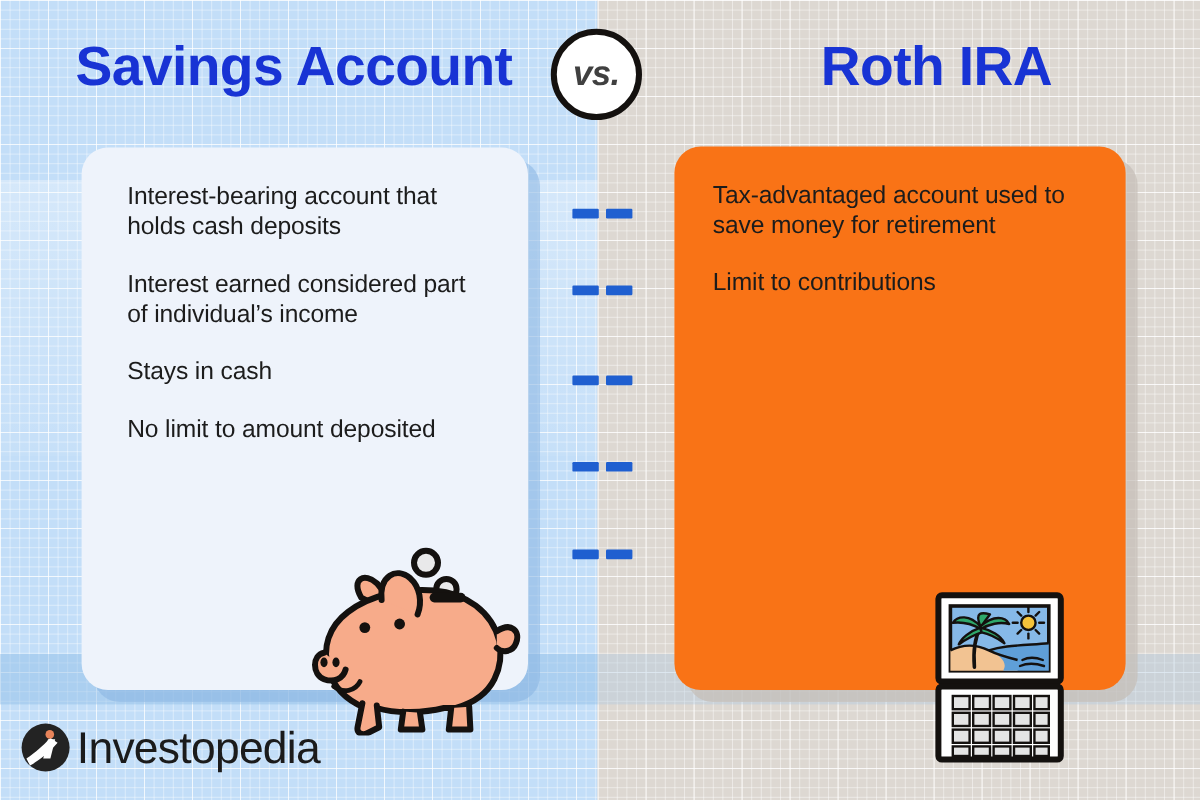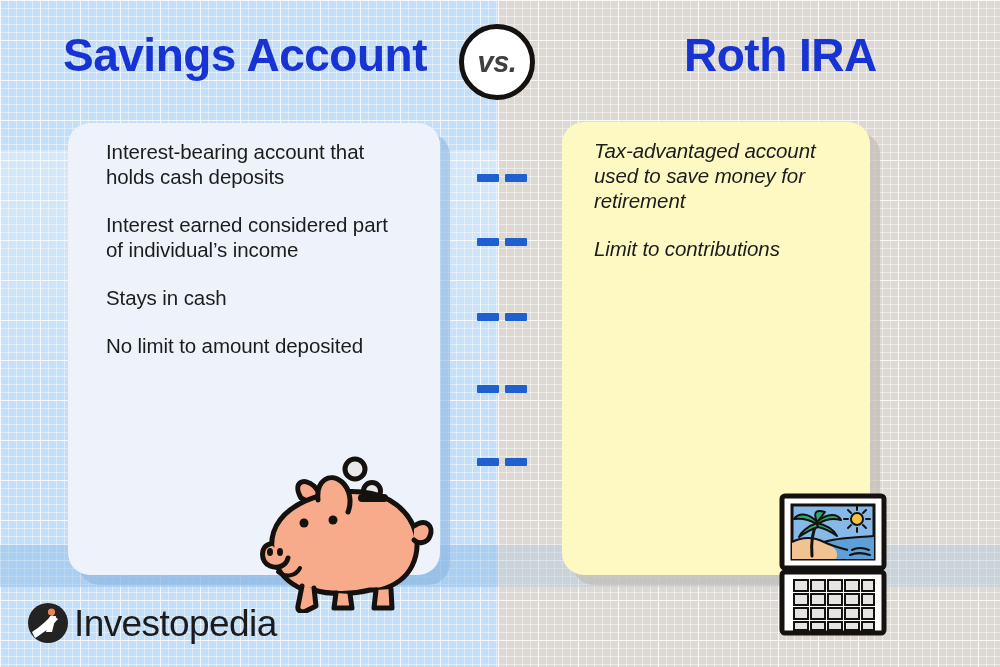--- a/index.html
+++ b/index.html
@@ -113,32 +113,31 @@
     left: 68px;
     top: 123px;
     width: 372px;
     height: 452px;
     background: #eef3fb;
     box-shadow: 10px 10px 0 0 rgba(136,180,226,0.55);
   }
   .card-right {
     left: 562px;
     top: 122px;
-    width: 308px;
+    width: 376px;
     height: 453px;
-    background: #fef9c3;
+    background: #f97316;
     box-shadow: 10px 10px 0 0 rgba(196,190,183,0.70);
-    font-style: italic;
   }
 
   .card-list {
     position: absolute;
     left: 0; top: 0;
     width: 100%;
-    padding: 16px 30px 0 38px;
+    padding: 28px 30px 0 38px;
     box-sizing: border-box;
   }
   .card-right .card-list { padding-left: 32px; padding-right: 20px; }
 
   .feature {
     font-size: 20.5px;
     line-height: 25px;
     color: #1c1c1c;
     margin-bottom: 23px;
     letter-spacing: -0.1px;
@@ -180,21 +179,20 @@
   }
 
   
   .logo {
     position: absolute;
     left: 16px;
     top: 600px;
     height: 46px;
     display: flex;
     align-items: center;
-    margin-left: 10px;
   }
   .logo-mark {
     width: 44px;
     height: 44px;
     flex: 0 0 44px;
   }
   .logo-word {
     font-size: 37px;
     color: #1b1b1b;
     margin-left: 4px;

